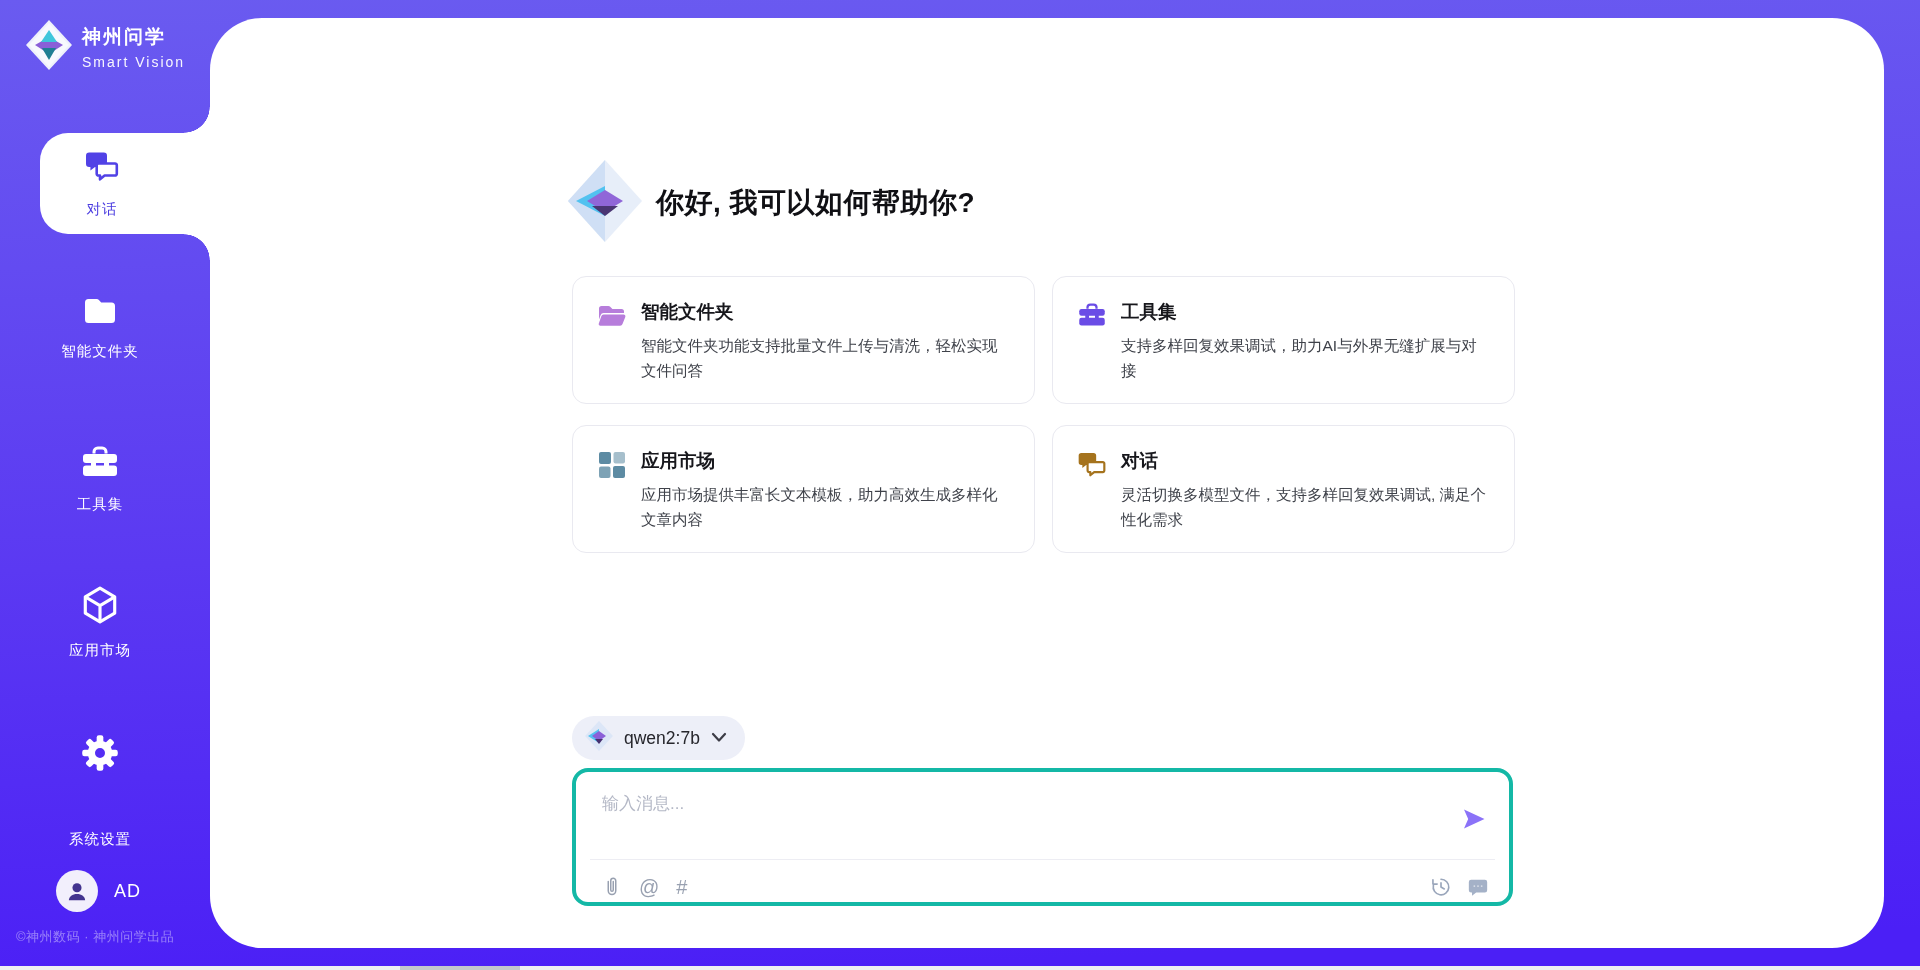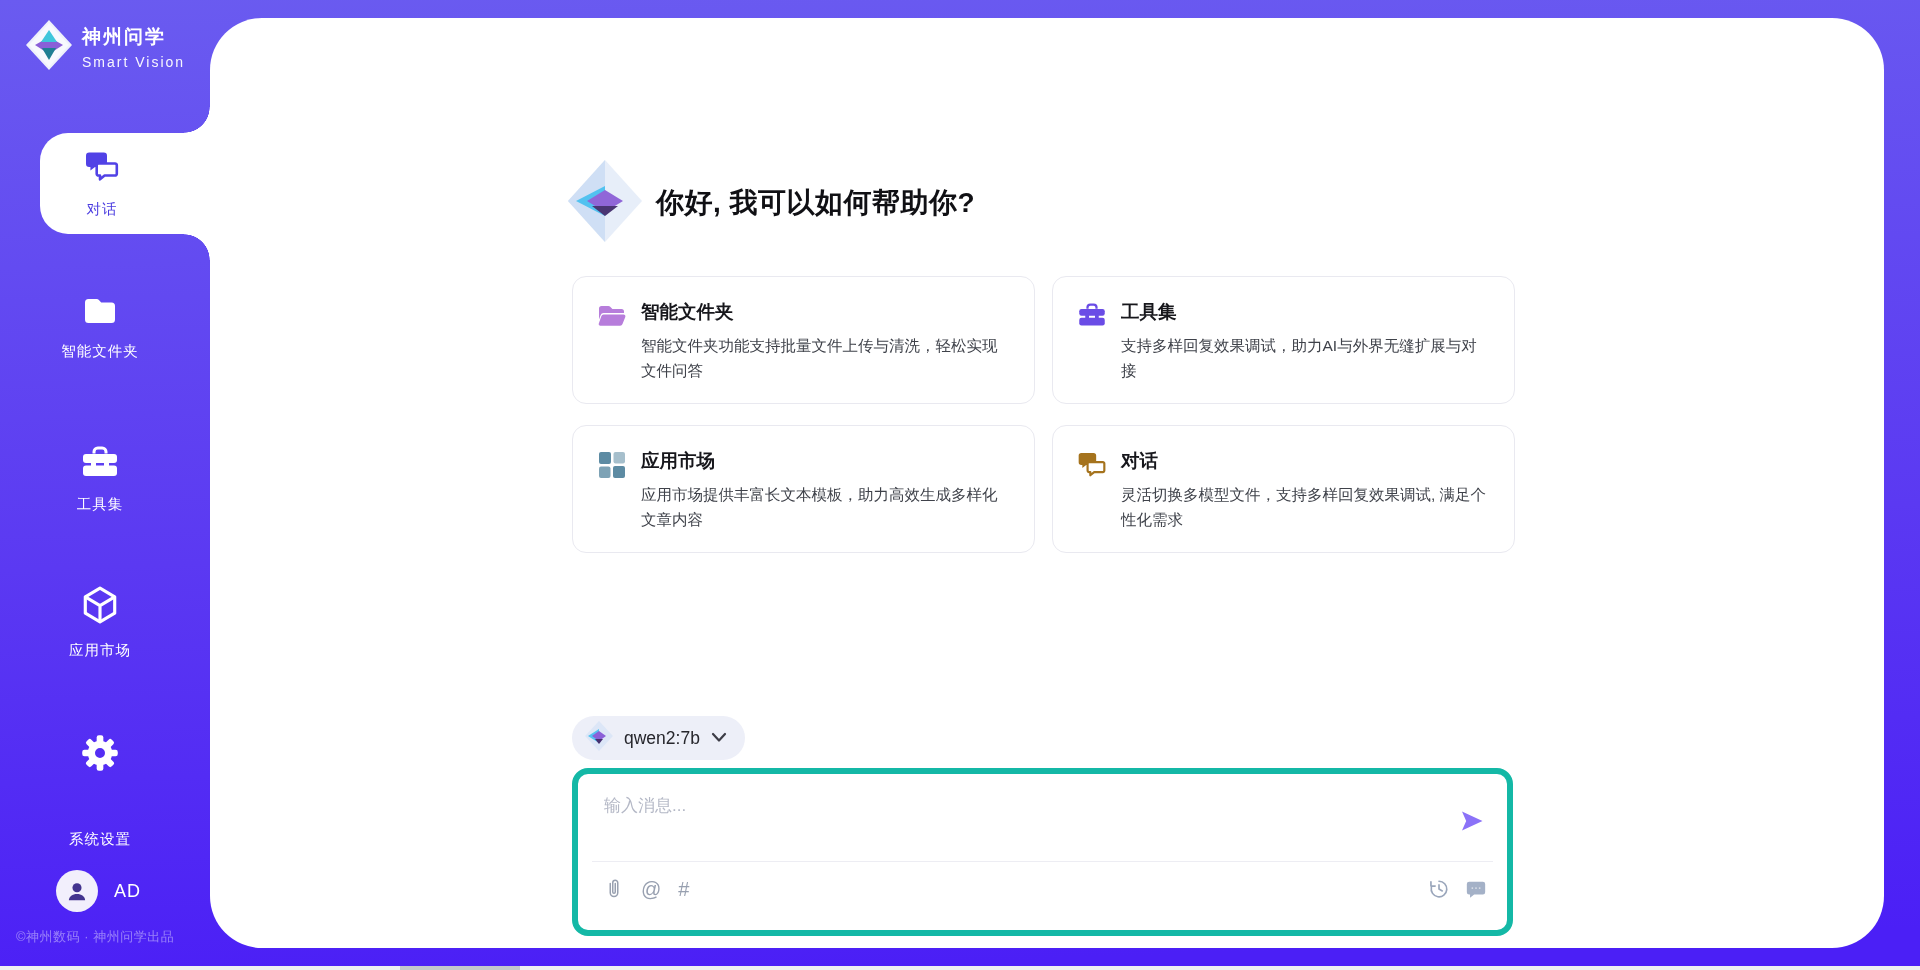--- a/index.html
+++ b/index.html
@@ -73,22 +73,22 @@
   .card-desc  { font-size:15.5px; color:#3f424a; line-height:1.62; margin-top:9px; }
 
   .model-pill {
     position:absolute; left:362px; top:698px; height:44px;
     display:inline-flex; align-items:center; gap:11px;
     background:#edeff8; border-radius:22px; padding:0 18px 0 13px;
   }
   .model-label { font-size:17.5px; color:#26262c; }
 
   .composer {
-    position:absolute; left:362px; top:750px; width:941px; height:168px;
-    background:#fff; border:6px solid #14b8a6; border-radius:16px;
+    position:absolute; left:362px; top:750px; width:941px; height:138px;
+    background:#fff; border:4px solid #14b8a6; border-radius:16px;
   }
   .composer-input {
     position:absolute; left:14px; top:10px; right:60px; height:72px;
     border:0; outline:0; resize:none; background:transparent;
     font-family:inherit; font-size:17px; color:#333; padding:10px 12px;
   }
   .composer-input::placeholder { color:#b4b8c6; }
   .send-btn { position:absolute; right:22px; top:34px; width:26px; height:26px; border:0; background:transparent; }
   .composer-divider { position:absolute; left:14px; right:14px; top:87px; height:1px; background:#ededf3; }
   .composer-toolbar {

